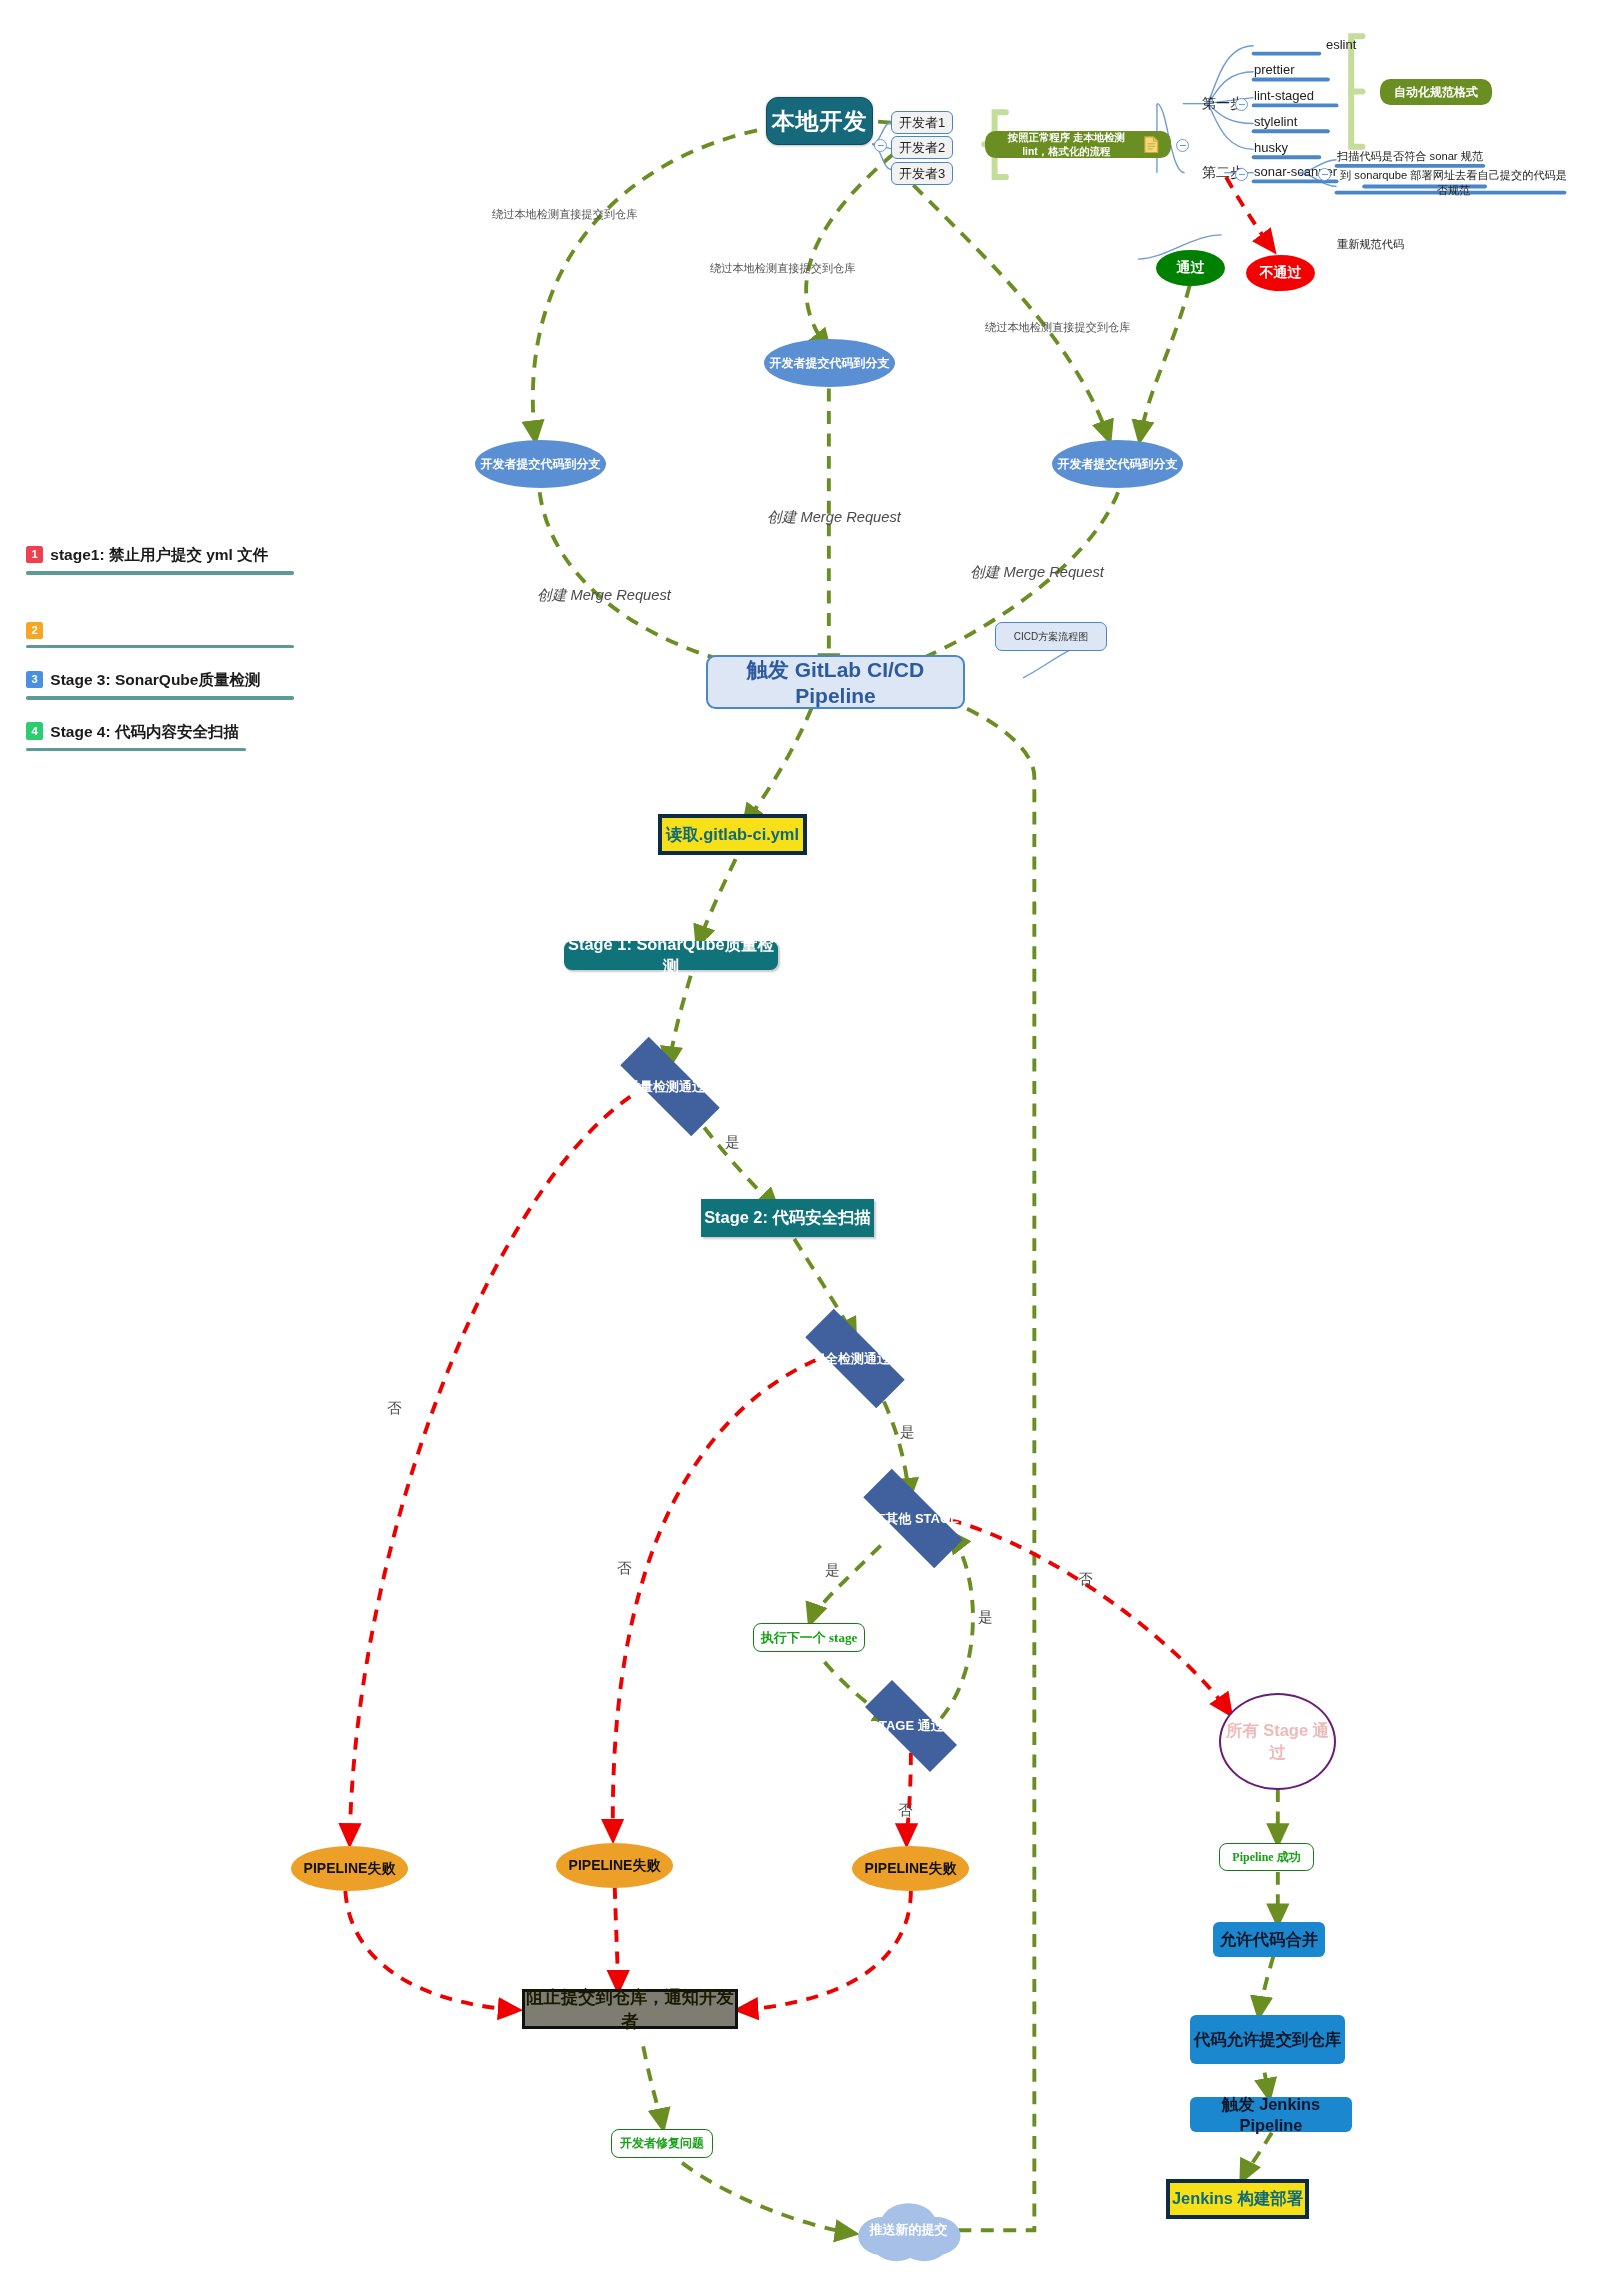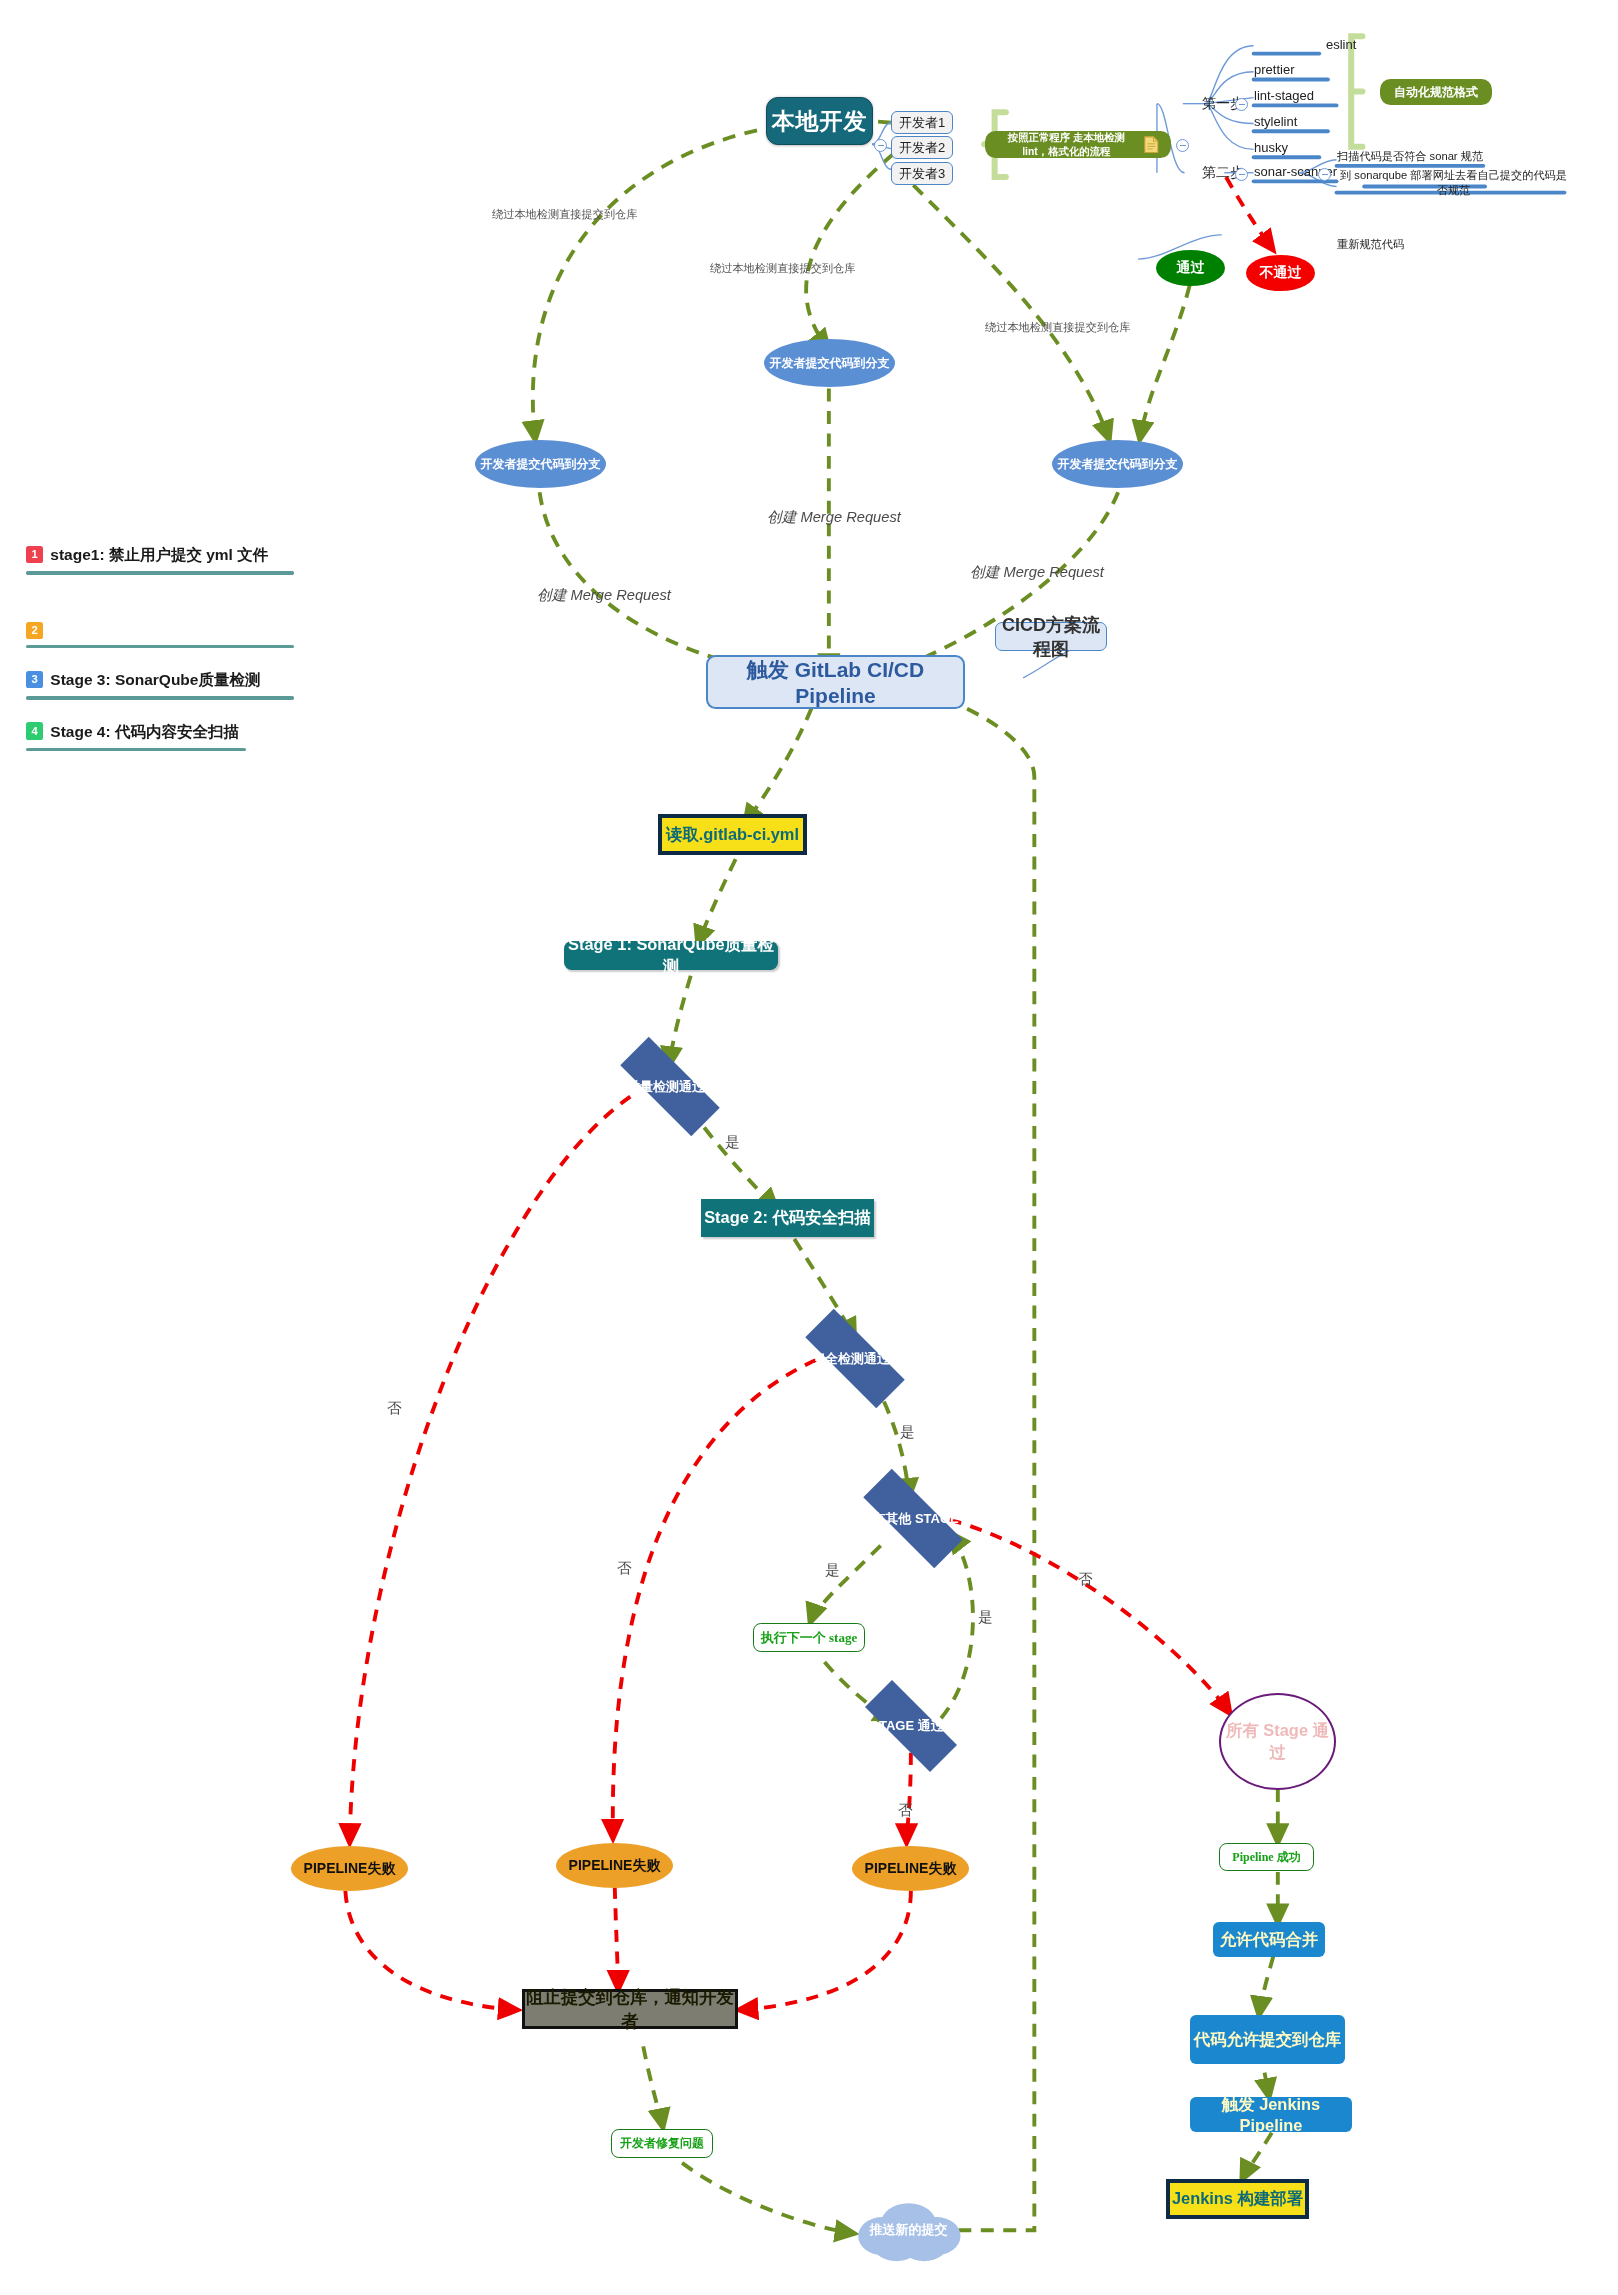--- a/index.html
+++ b/index.html
@@ -33,27 +33,27 @@
   .stage-box{background:#0f7379;color:#fff;font-weight:bold;font-size:16.4px;box-shadow:1.7px 1.7px 1.7px rgba(0,0,0,.2);}
   .stage-box.rnd{border-radius:7.8px;}
   .diamond{background:transparent;}
   .diamond .dmn{position:absolute;left:0;top:0;width:100%;height:100%;background:#41619e;
     transform:rotate(45deg) scale(.707);}
   .diamond .dtxt{position:relative;color:#fff;font-weight:bold;font-size:13px;z-index:2;white-space:nowrap;}
   .greenout-box{background:#fff;border:1.7px solid #157a15;border-radius:7.8px;color:#17a117;
     font-weight:bold;font-size:13px;font-family:Liberation Serif, serif;}
   .circle-purple{background:#fff;border:2.6px solid #6a1b7a;border-radius:50%;color:#f0b9b9;
     font-weight:bold;font-size:16.4px;}
-  .blue-flat{background:#1a87ce;border-radius:6px;color:#fef9c3;font-weight:bold;font-size:16.4px;}
+  .blue-flat{background:#1a87ce;border-radius:6px;color:#0f172a;font-weight:bold;font-size:16.4px;}
   .gray-box{background:#7d7d72;border:3.5px solid #111;color:#1a1a00;font-weight:bold;font-size:17.3px;}
   .cloud{position:absolute;color:#fff;font-weight:bold;font-size:13px;display:flex;
     align-items:center;justify-content:center;}
   .cloud .cbg{position:absolute;left:0;top:0;width:100%;height:100%;}
   .cloud .ctxt{position:relative;z-index:2;}
-  .cicd-tag{background:#dce6f4;border:0.9px solid #4a86c8;border-radius:7px;color:#333;font-size:18px;font-weight:bold;}
+  .cicd-tag{background:#dce6f4;border:0.9px solid #4a86c8;border-radius:7px;color:#333;font-size:10px;}
 
   
   #legend{position:absolute;left:26px;top:544px;width:268px;}
   .leg-item{position:relative;padding:0 0 5.2px 0;margin-bottom:15.5px;}
   .leg-row{display:flex;align-items:flex-start;gap:7px;}
   .leg-num{flex:0 0 auto;width:17.3px;height:17.3px;border-radius:2.6px;color:#fff;font-weight:bold;
     font-size:11.2px;display:flex;align-items:center;justify-content:center;margin-top:1.7px;}
   .leg-txt{color:#1a1a1a;font-weight:bold;font-size:15.5px;line-height:1.38;white-space:pre-line;}
   .leg-rule{height:3.5px;background:#5b9a96;border-radius:1.7px;margin-top:6px;}
 

